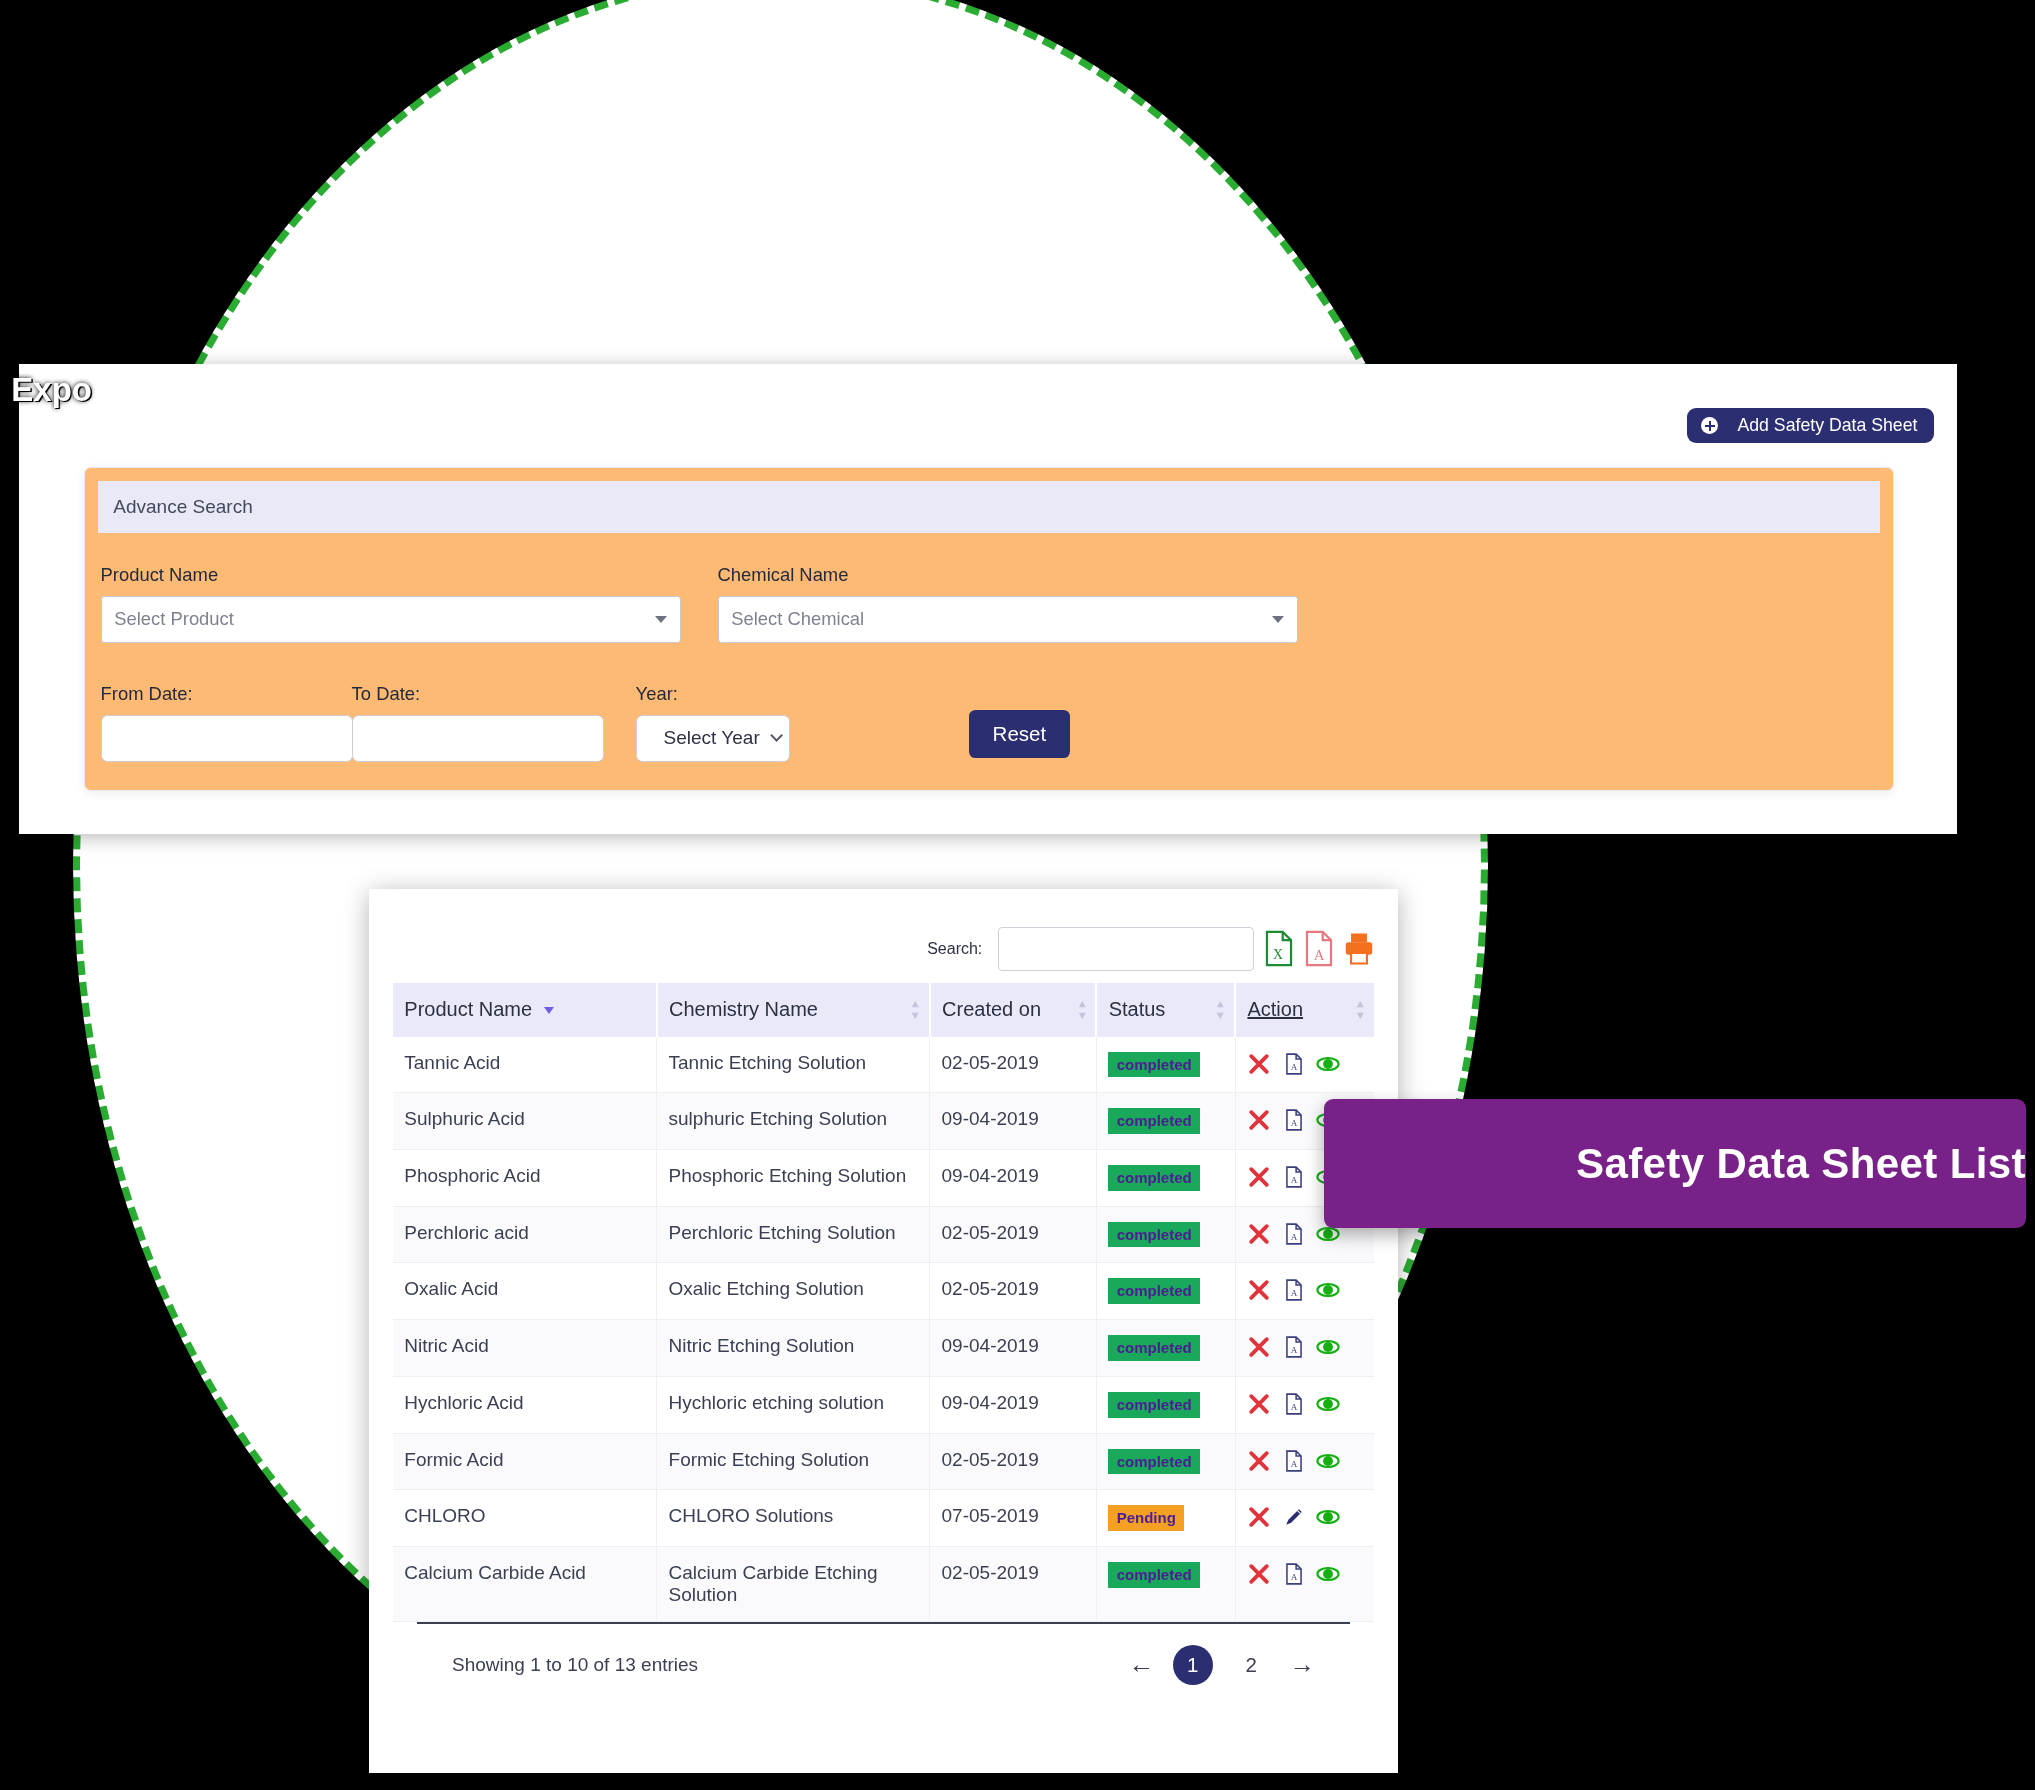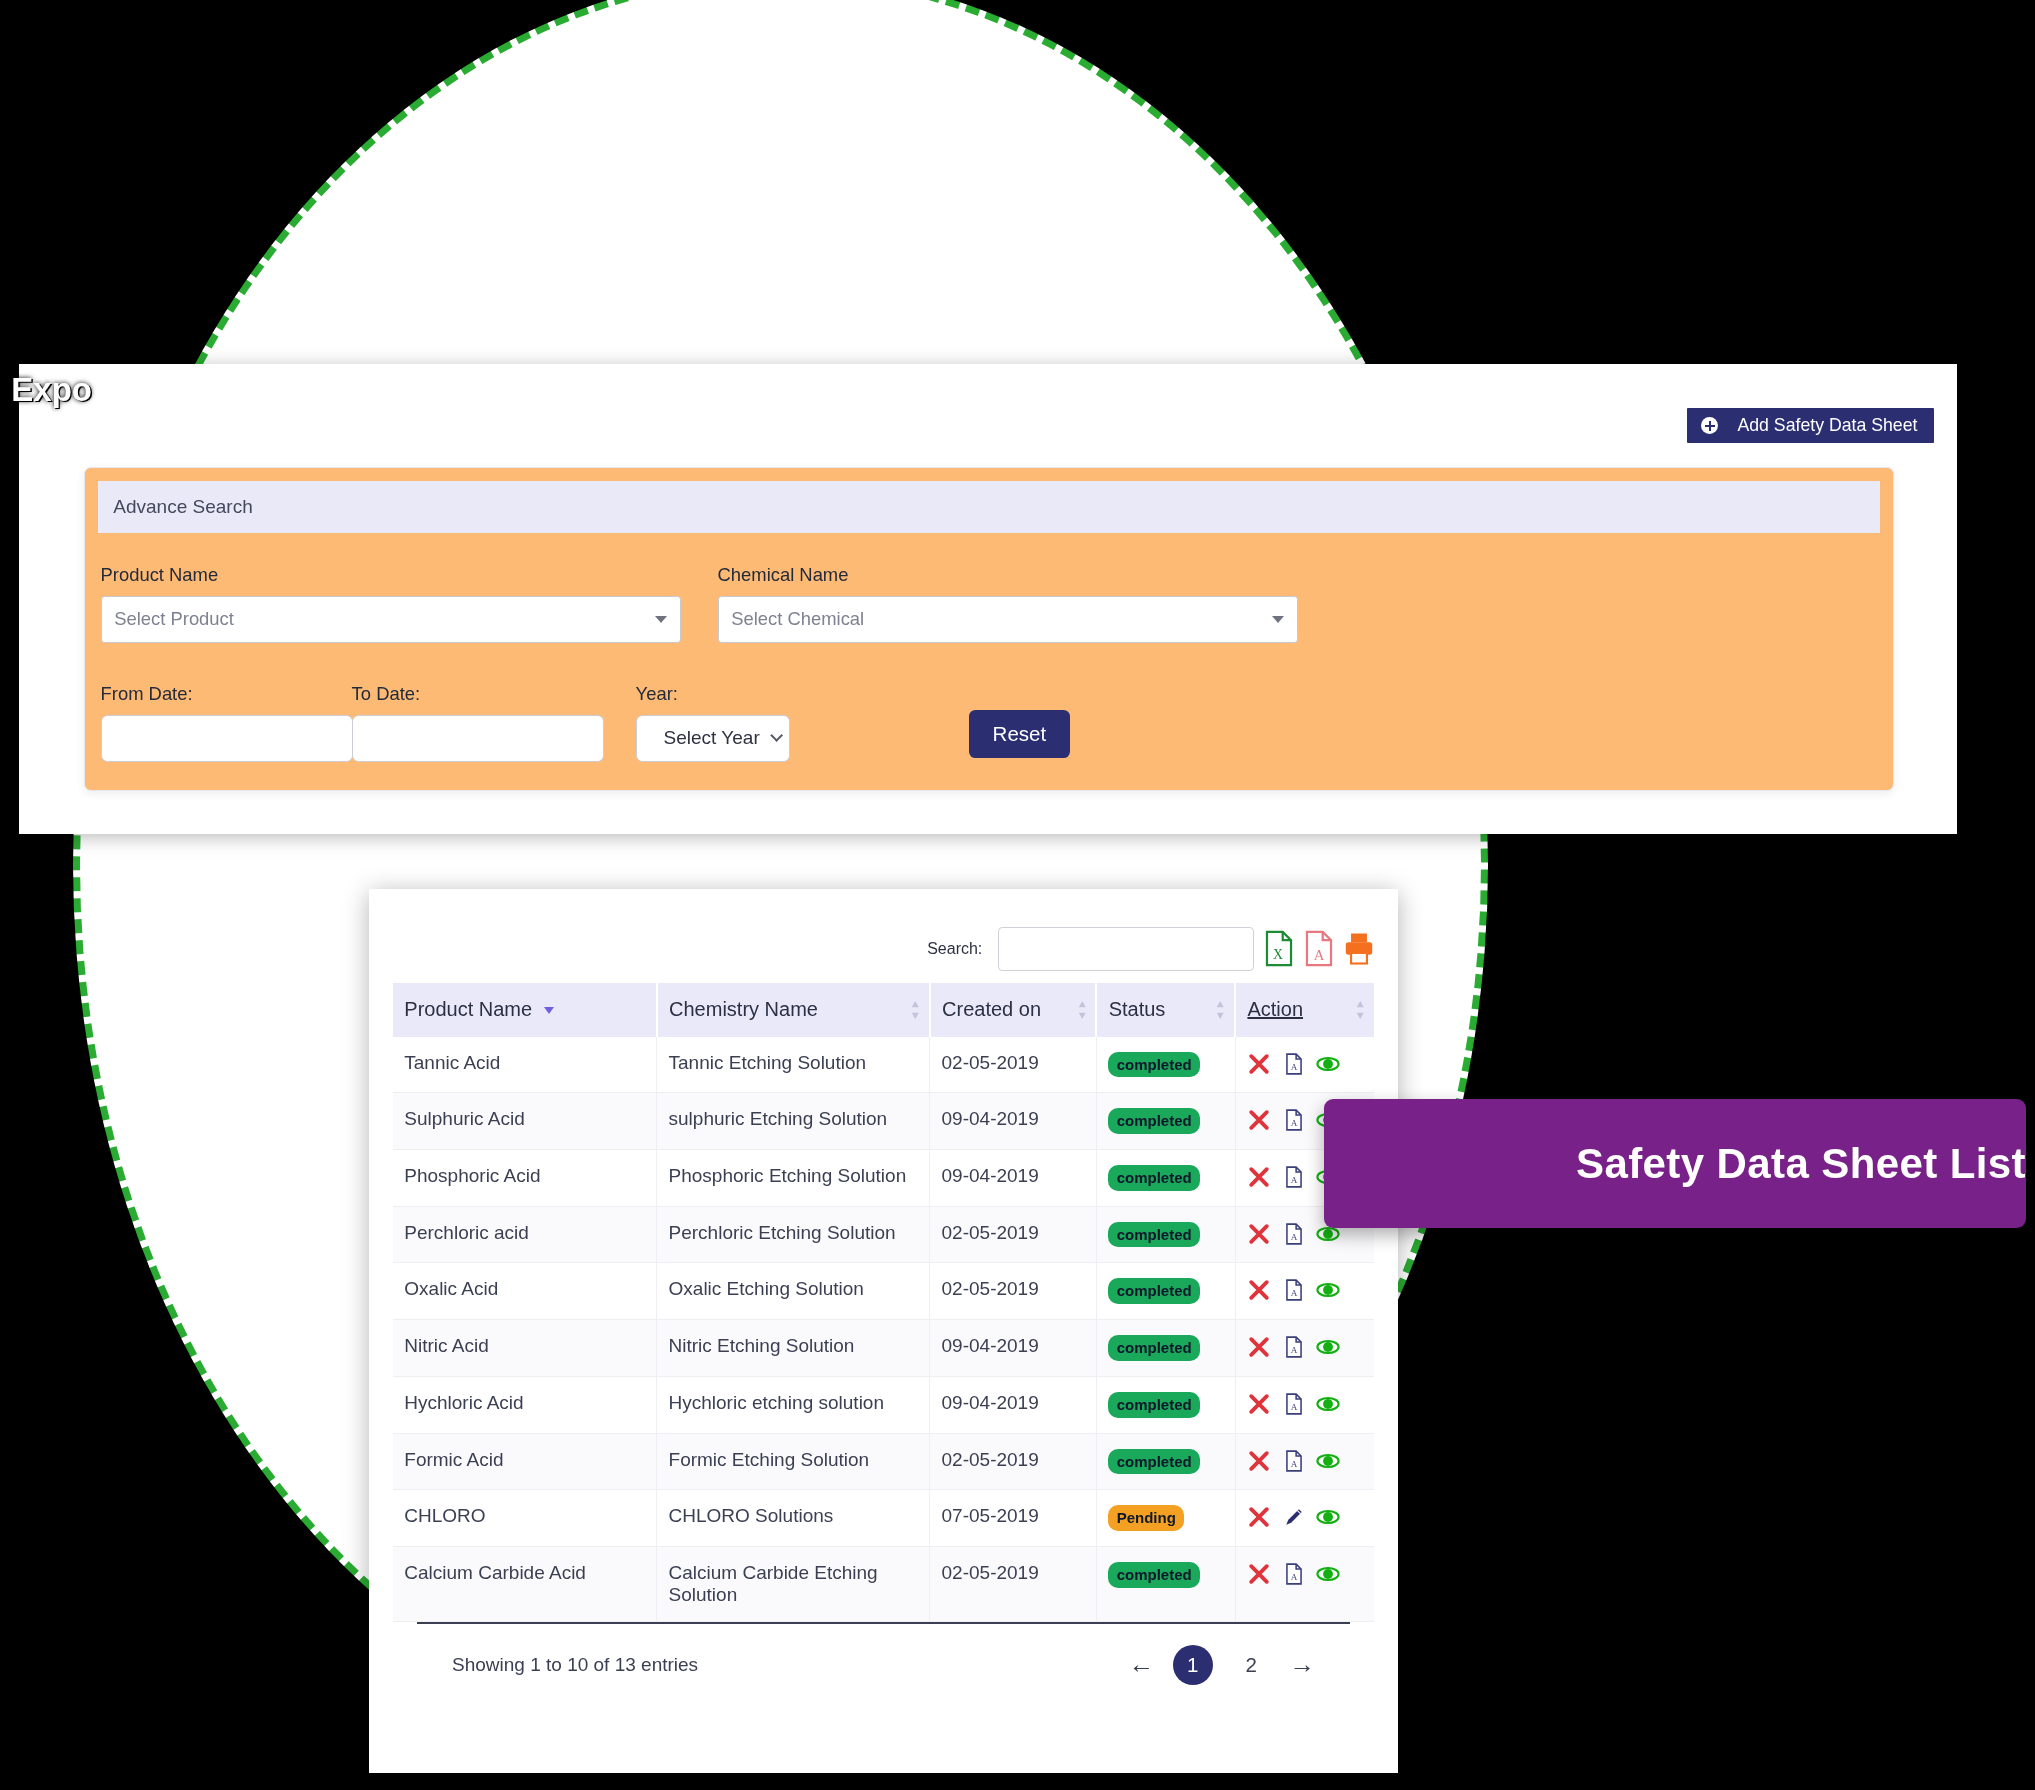--- a/index.html
+++ b/index.html
@@ -30,21 +30,21 @@
     box-shadow: 0 2.8px 18.4px rgba(0,0,0,0.28);
   }
   .add-btn {
     position: absolute;
     right: 22.6px; top: 44px;
     background: #2b2f72;
     color: #ffffff;
     font-size: 17.7px;
     padding: 8.5px 17px 9.2px 14px;
     border: none;
-    border-radius: 1px;
+    border-radius: 9px;
     display: flex; align-items: flex-end; gap: 19px;
     cursor: pointer;
     white-space: nowrap;
     line-height: 1;
   }
   .plus-circle {
     display: inline-block;
     width: 17px; height: 17px;
     border-radius: 50%;
     background: #ffffff;
@@ -235,25 +235,25 @@
   tbody td:last-child { border-right: none; }
   tbody tr:nth-child(even) { background: #fafafc; }
   .col-a { width: 28.5%; }
   .col-b { width: 29.5%; }
   .col-c { width: 18%; }
   .col-d { width: 15%; }
   .col-e { width: 15%; }
 
   .badge {
     display: inline-block;
-    color: #0f172a;
+    color: #4c1d95;
     font-size: 15px;
     font-weight: bold;
     padding: 5px 8.5px 5.7px 8.5px;
-    border-radius: 10px;
+    border-radius: 0;
     line-height: 1;
   }
   .badge-completed { background: #1aa85a; }
   .badge-pending { background: #f3a023; }
 
   .actions { display: flex; align-items: center; gap: 10.6px; }
   .act { cursor: pointer; display: inline-flex; }
 
   .table-foot {
     display: flex; align-items: center; justify-content: space-between;

